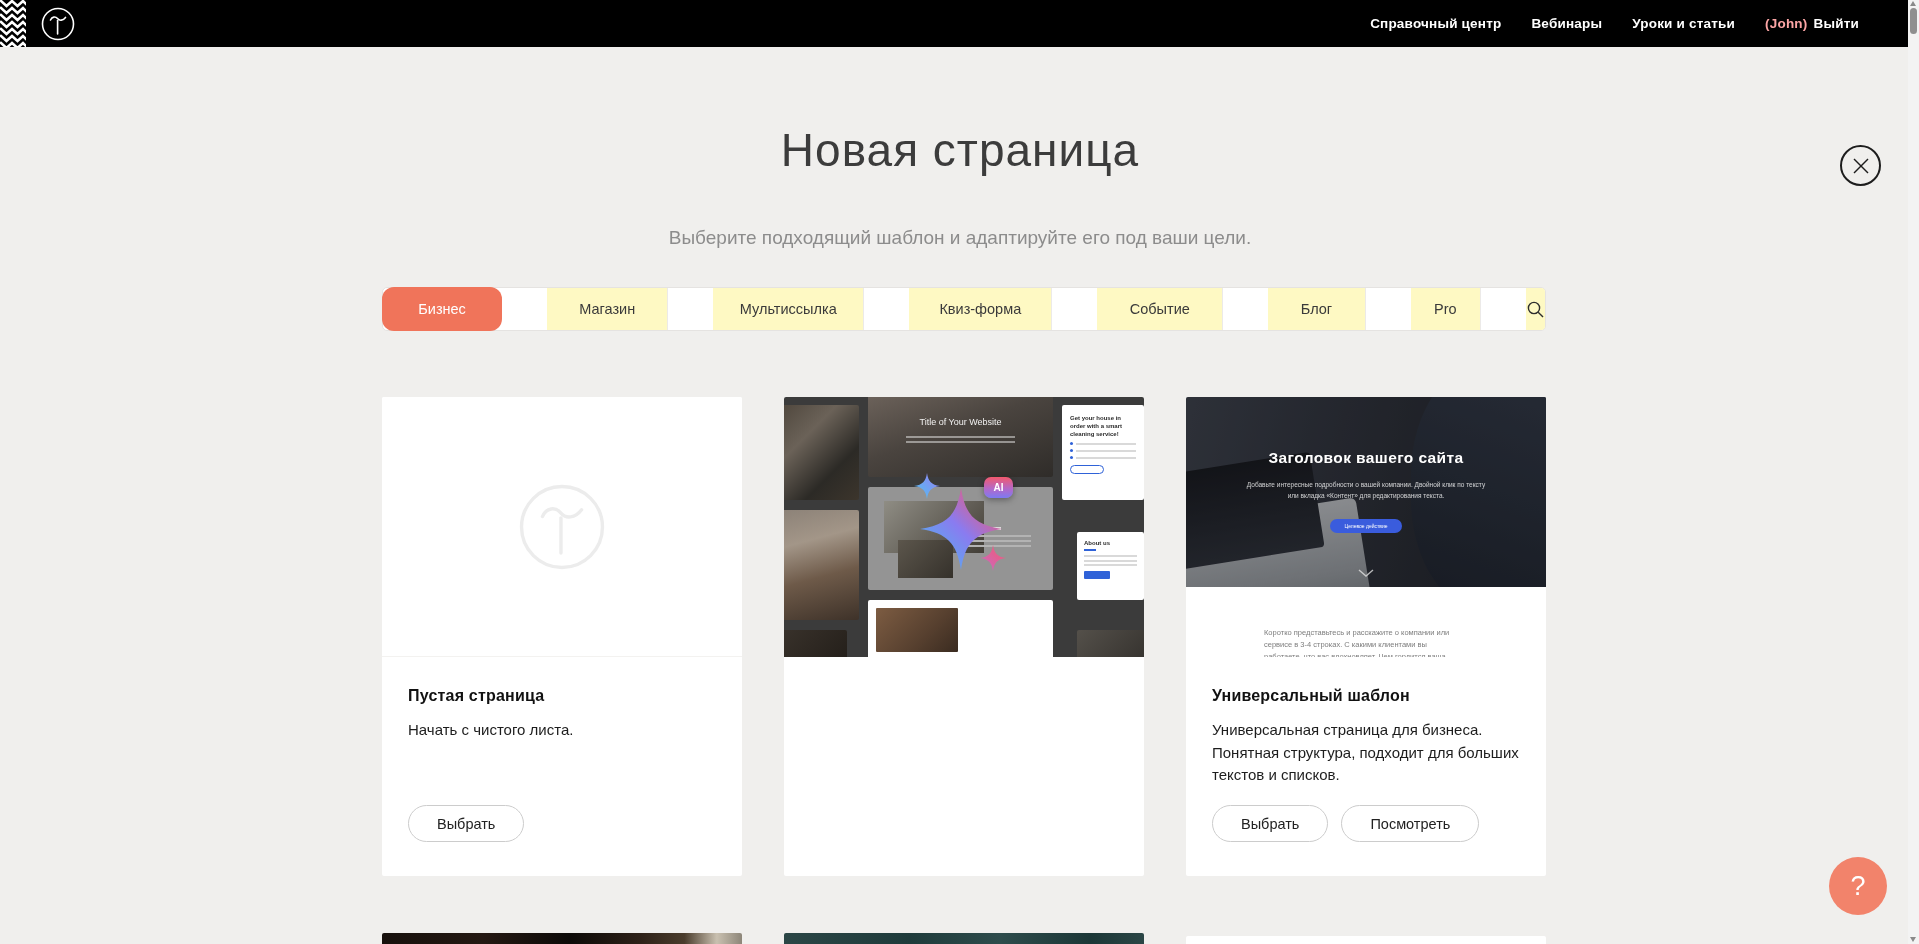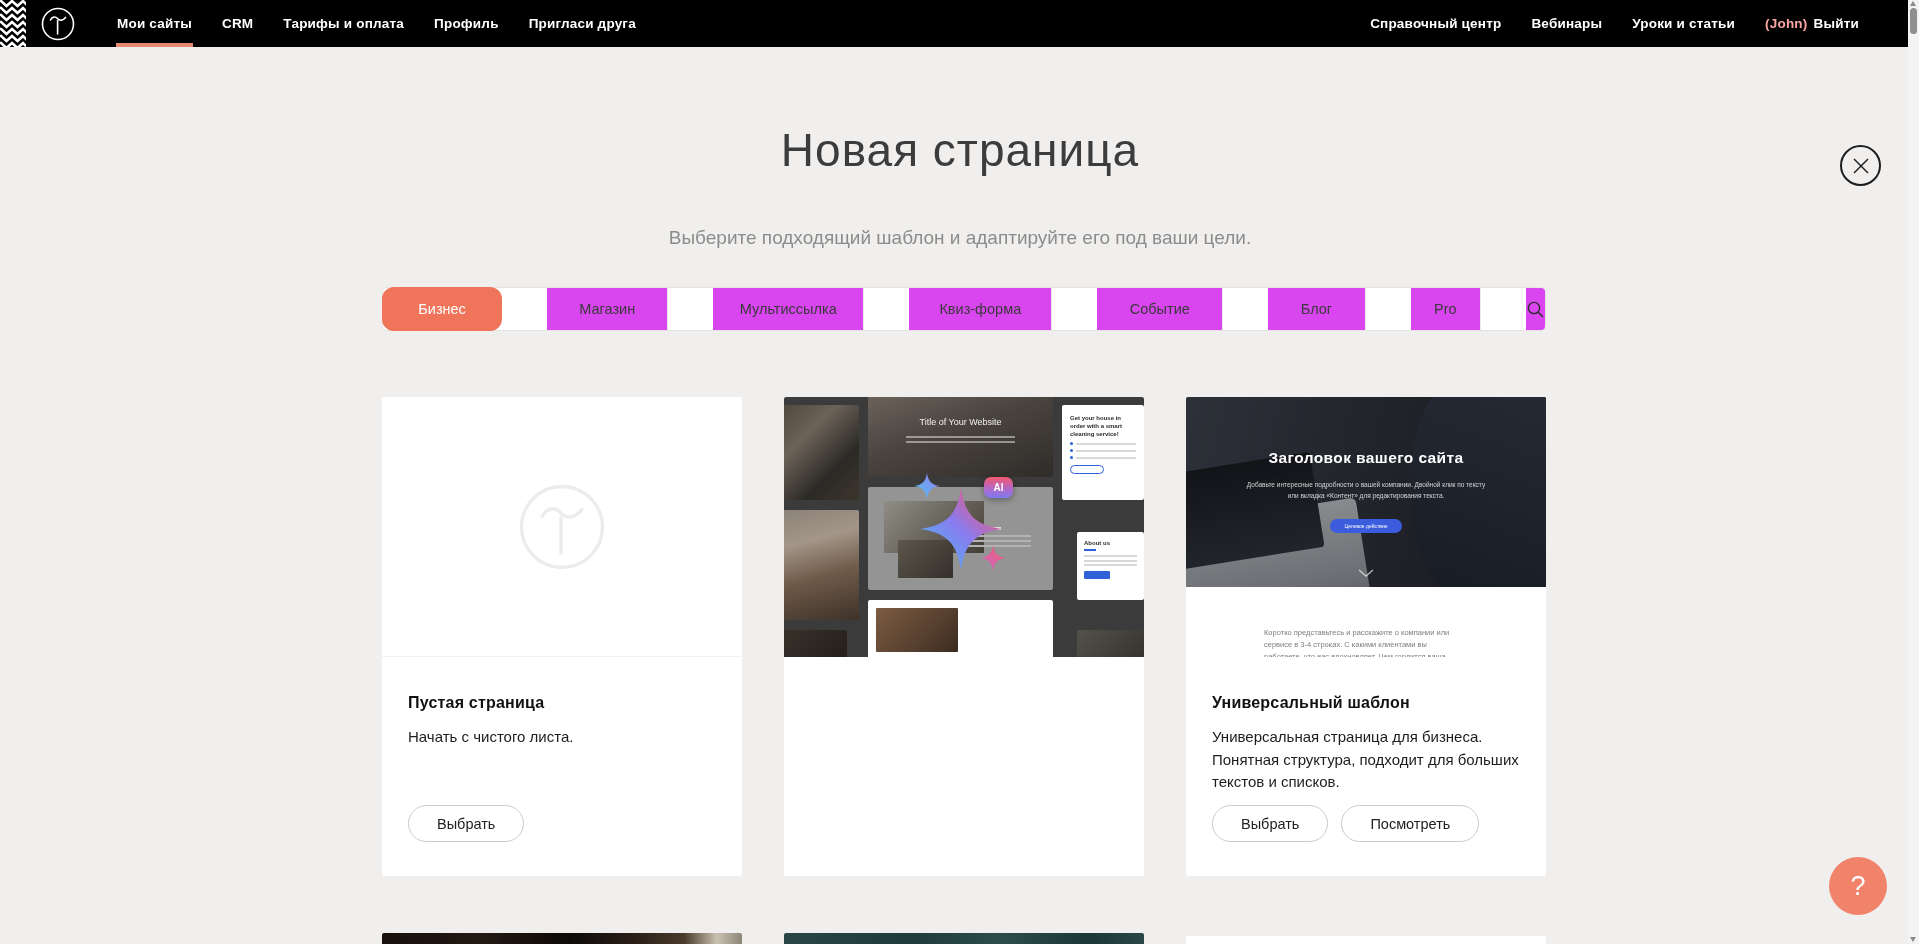--- a/index.html
+++ b/index.html
@@ -52,32 +52,32 @@
 
   
   .tabs {
     position:absolute; left:382px; top:240px; width:1164px; height:44px;
     background:#fff; border:1px solid #e5e3e1; border-radius:5px;
     display:flex; align-items:stretch;
   }
   .tab {
     display:flex; align-items:center; justify-content:center;
     font-size:14.5px; color:#3a3a3a; border-right:1px solid #eceae8;
-    cursor:pointer; background:#d946ef;margin-left:45px;
+    cursor:pointer; background:#fef9c3;margin-left:45px;
   }
   .tab:first-child { border-radius:4px 0 0 4px; }
   .tab:last-child { border-right:none; border-radius:0 4px 4px 0; }
   .tab.active { background:#f0745a; color:#fff; border-radius:12px; margin:-1px 0 -1px -1px; border-right:none; }
   .tab.search { cursor:pointer; }
 
   
   .grid { position:absolute; left:382px; top:350px; width:1164px; display:flex; gap:42px; }
   .card {
     width:360px; height:479px; background:#fff; border-radius:2px;
-    display:flex; flex-direction:column; overflow:hidden;gap:7px;
+    display:flex; flex-direction:column; overflow:hidden;
   }
   .card-img { position:relative; width:360px; height:260px; overflow:hidden; flex:0 0 auto; }
   .card-body { position:relative; flex:1; padding:30px 26px 15px 26px; }
   .card-title { font-size:16px; font-weight:700; color:#111; margin-bottom:14px; letter-spacing:.2px; }
   .card-desc { font-size:15px; font-weight:300; color:#1d1d1d; line-height:1.5; max-width:310px; }
   .btn-row { position:absolute; left:26px; bottom:34px; display:flex; gap:13px; }
   .pill-btn {
     height:37px; padding:0 28px; border:1.5px solid #ccc; border-radius:20px;
     background:#fff; font-size:14.5px; color:#222; font-weight:300;
     display:flex; align-items:center; cursor:pointer; white-space:nowrap;
@@ -192,37 +192,20 @@
     </svg>
 
     <div class="logo-wrap">
       <svg width="36" height="36" viewBox="0 0 36 36" xmlns="http://www.w3.org/2000/svg">
         <circle cx="18" cy="18" r="15.5" fill="none" stroke="#fff" stroke-width="1.6"></circle>
         <path d="M10.5,14 C12,10.5 15.5,10.2 17.5,12.6 C19.5,15 23,14.7 25.5,11.4" fill="none" stroke="#fff" stroke-width="1.6" stroke-linecap="round"></path>
         <line x1="17.6" y1="14.5" x2="17.6" y2="28" stroke="#fff" stroke-width="1.6" stroke-linecap="round"></line>
       </svg>
     </div>
 
-    <nav class="menu menu-left">
-      <div class="nav-item active">
-          <span>Мои сайты</span>
-        </div>
-      <div class="nav-item">
-          <span>CRM</span>
-        </div>
-      <div class="nav-item">
-          <span>Тарифы и оплата</span>
-        </div>
-      <div class="nav-item">
-          <span>Профиль</span>
-        </div>
-      <div class="nav-item">
-          <span>Пригласи друга</span>
-        </div>
-    </nav>
 
     <nav class="menu menu-right">
       <div class="nav-item">
           <span>Справочный центр</span>
         </div>
       <div class="nav-item">
           <span>Вебинары</span>
         </div>
       <div class="nav-item">
           <span>Уроки и статьи</span>

